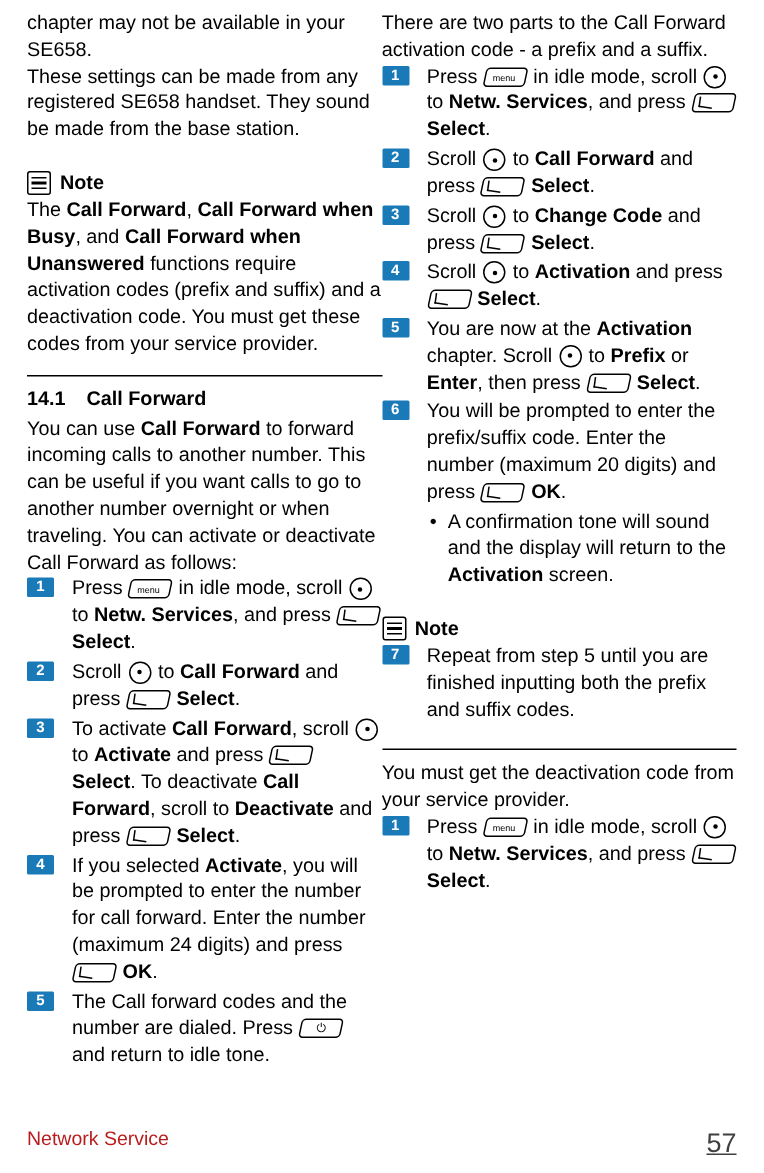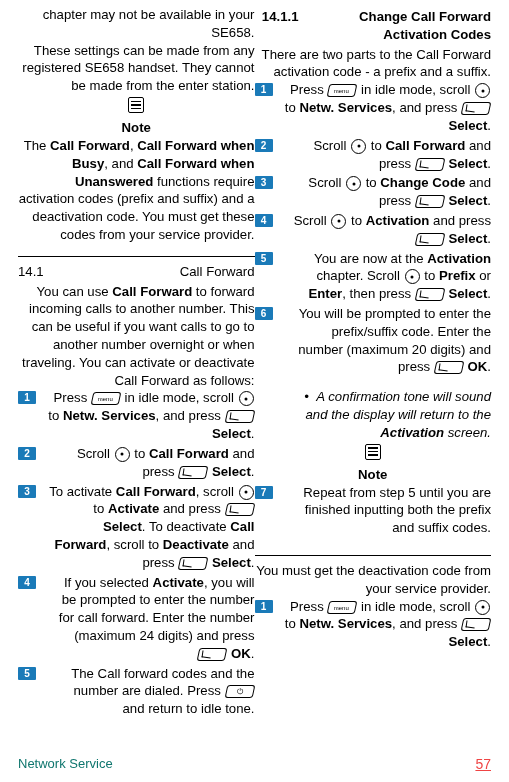--- a/index.html
+++ b/index.html
@@ -12,41 +12,40 @@
     background: #fff;
     width: 509px;
     height: 782px;
     position: relative;
     overflow: hidden;
   }
   .page {
     display: flex;
     padding: 6px 18px 0 18px;
     height: 736px;
-    text-align: right;
   }
   .col {
     flex: 1 1 0;
     min-width: 0;
   }
   p { margin: 0 0 0 0; }
   .para { margin: 0; }
   .hr {
     border: none;
     border-top: 1px solid #000;
     margin: 12px 0 6px 0;
   }
   .hr2 { margin: 18px 0 6px 0; }
-  .sec-head { font-weight: normal; margin: 2px 0 2px 0; display:flex; gap:14px;}
+  .sec-head { font-weight: bold; margin: 2px 0 2px 0; display:flex; gap:14px;}
   .sec-head .num { flex:0 0 auto;}
   .sec-head .ttl { flex:1 1 auto;}
   .sub-head { font-weight: bold; margin: 2px 0 2px 0; }
   .sub-head .num { display:inline-block; width:44px; vertical-align:top;}
   .sub-head .ttl { display:inline-block; width:calc(100% - 44px); vertical-align:top;}
-  .note-row { display:flex; align-items:center; gap:6px; margin-top:2px;flex-direction:column;}
+  .note-row { display:flex; align-items:center; gap:6px; margin-top:18px;}
   .note-icon {
     width:16px; height:16px; border:1.5px solid #000; border-radius:2px;
     display:flex; flex-direction:column; justify-content:center; align-items:center;
     gap:2px; padding:2px 0;
     box-sizing:border-box;
   }
   .note-icon span{display:block;width:10px;height:1.5px;background:#000;}
   .note-label{font-weight:bold;}
   .b { font-weight:bold; }
   ol.steps { list-style:none; padding:0; margin:0; counter-reset: step; }
@@ -54,21 +53,21 @@
   ol.steps > li::before {
     content: counter(step);
     position:absolute; left:0; top:2px;
     width:18px; height:13px;
     background:#1a7ab8;
     color:#fff;
     font-size:10px; line-height:13px; text-align:center;
     font-weight:bold;
     border-radius:1px;
   }
-  ul.dash { list-style:none; padding:0 0 0 14px; margin:12px 0 0 0;font-style:italic;}
+  ul.dash { list-style:none; padding:0 0 0 14px; margin:2px 0 0 0;}
   ul.dash li::before{ content:"•"; position:absolute; margin-left:-12px;}
   ul.dash li{ position:relative; }
   .key {
     display:inline-block; vertical-align:middle;
     border:1.2px solid #000; border-radius:3px;
     min-width:22px; height:11px;
     padding:0 2px;
     font-size:8px; line-height:11px; text-align:center;
     background:#fff;
     margin:0 1px;
@@ -84,31 +83,31 @@
     display:inline-block; vertical-align:middle;
     width:13px; height:13px; border:1.2px solid #000; border-radius:50%;
     position:relative; margin:0 1px;
   }
   .nav::after{ content:""; position:absolute; left:50%; top:50%; width:3px;height:3px;background:#000;border-radius:50%; transform:translate(-50%,-50%);}
   .footer {
     position:absolute; bottom:8px; left:18px; right:18px;
     display:flex; justify-content:space-between;
     font-size:13px;
   }
-  .footer .l { color:#0f766e; }
-  .footer .r { color:#ef4444; font-size:14px;text-decoration:underline;}
+  .footer .l { color:#b91c1c; }
+  .footer .r { color:#404040; font-size:18px;text-decoration:underline;}
 </style>
 </head>
 <body>
 
 <div class="page">
 
   <div class="col">
     <p class="para">chapter may not be available in your SE658.</p>
-    <p class="para">These settings can be made from any registered SE658 handset. They cannot be made from the enter station.</p>
+    <p class="para">These settings can be made from any registered SE658 handset. They sound be made from the base station.</p>
 
     <div class="note-row">
       <span class="note-icon">
           <span></span>
           <span></span>
           <span></span>
         </span>
       <span class="note-label">Note</span>
     </div>
     <p class="para">
@@ -138,23 +137,20 @@
       <li>
         <span>If you selected </span><span class="b">Activate</span><span>, you will be prompted to enter the number for call forward. Enter the number (maximum 24 digits) and press </span><span class="key softL"></span> <span class="b">OK</span><span>.</span>
       </li>
       <li>
         <span>The Call forward codes and the number are dialed. Press </span><span class="key end"></span><span> and return to idle tone.</span>
       </li>
     </ol>
   </div>
 
   <div class="col">
-    <div class="sub-head">
-      <span class="num">14.1.1</span><span class="ttl">Change Call Forward Activation Codes</span>
-    </div>
     <p class="para">There are two parts to the Call Forward activation code - a prefix and a suffix.</p>
 
     <ol class="steps">
       <li>
         <span>Press </span><span class="key menu"></span><span> in idle mode, scroll </span><span class="nav"></span><span> to </span><span class="b">Netw. Services</span><span>, and press </span><span class="key softL"></span> <span class="b">Select</span><span>.</span>
       </li>
       <li>
         <span>Scroll </span><span class="nav"></span><span> to </span><span class="b">Call Forward</span><span> and press </span><span class="key softL"></span> <span class="b">Select</span><span>.</span>
       </li>
       <li>

